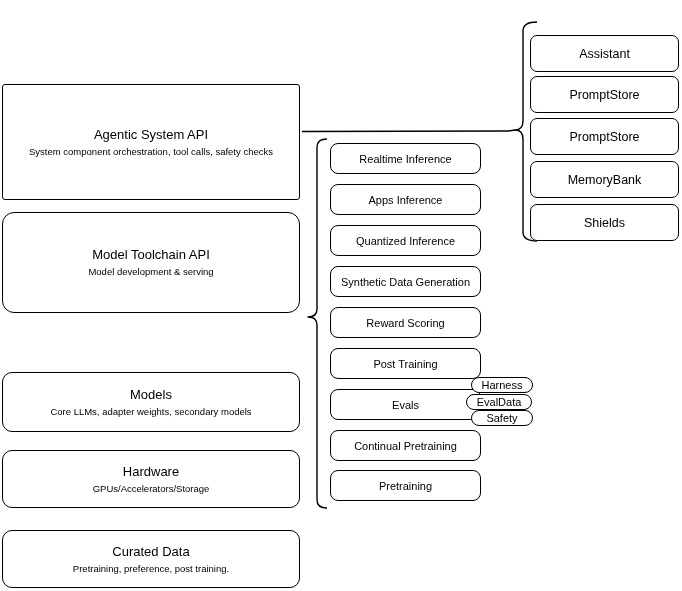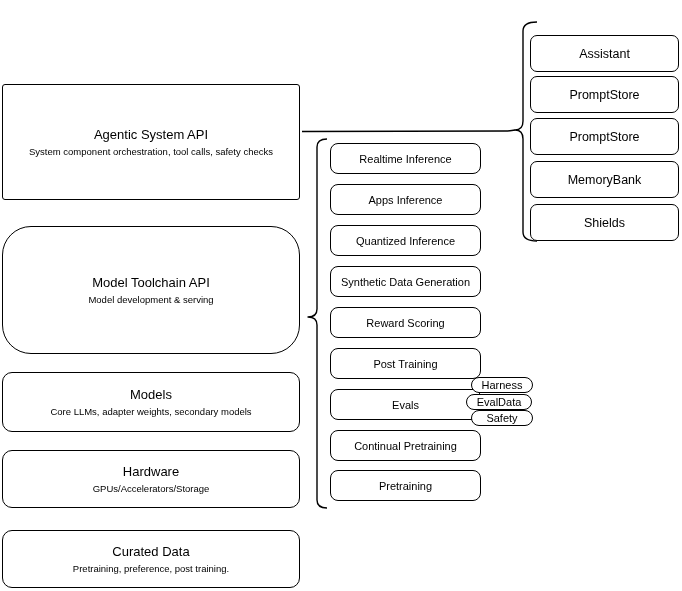--- a/index.html
+++ b/index.html
@@ -44,21 +44,21 @@
 
     <path d="M327,139 Q317,139 317,147 L317,309 Q317,317 308,317 Q317,317 317,325 L317,500 Q317,508 327,508" fill="none" stroke="#000000" stroke-width="1.4" stroke-linejoin="round"></path>
   </svg>
 
 
   <div class="box lbox" style="top:84px; height:116px; border-radius:3px">
     <div class="title">Agentic System API</div>
     <div class="subtitle">System component orchestration, tool calls, safety checks</div>
   </div>
 
-  <div class="box lbox" style="top:226px; height:128px; border-radius:29px">
+  <div class="box lbox" style="top:212px; height:101px; border-radius:12px">
     <div class="title">Model Toolchain API</div>
     <div class="subtitle">Model development &amp; serving</div>
   </div>
 
   <div class="box lbox" style="top:450px; height:58px; border-radius:10px">
     <div class="title">Hardware</div>
     <div class="subtitle">GPUs/Accelerators/Storage</div>
   </div>
 
   <div class="box lbox" style="top:372px; height:60px; border-radius:10px">

